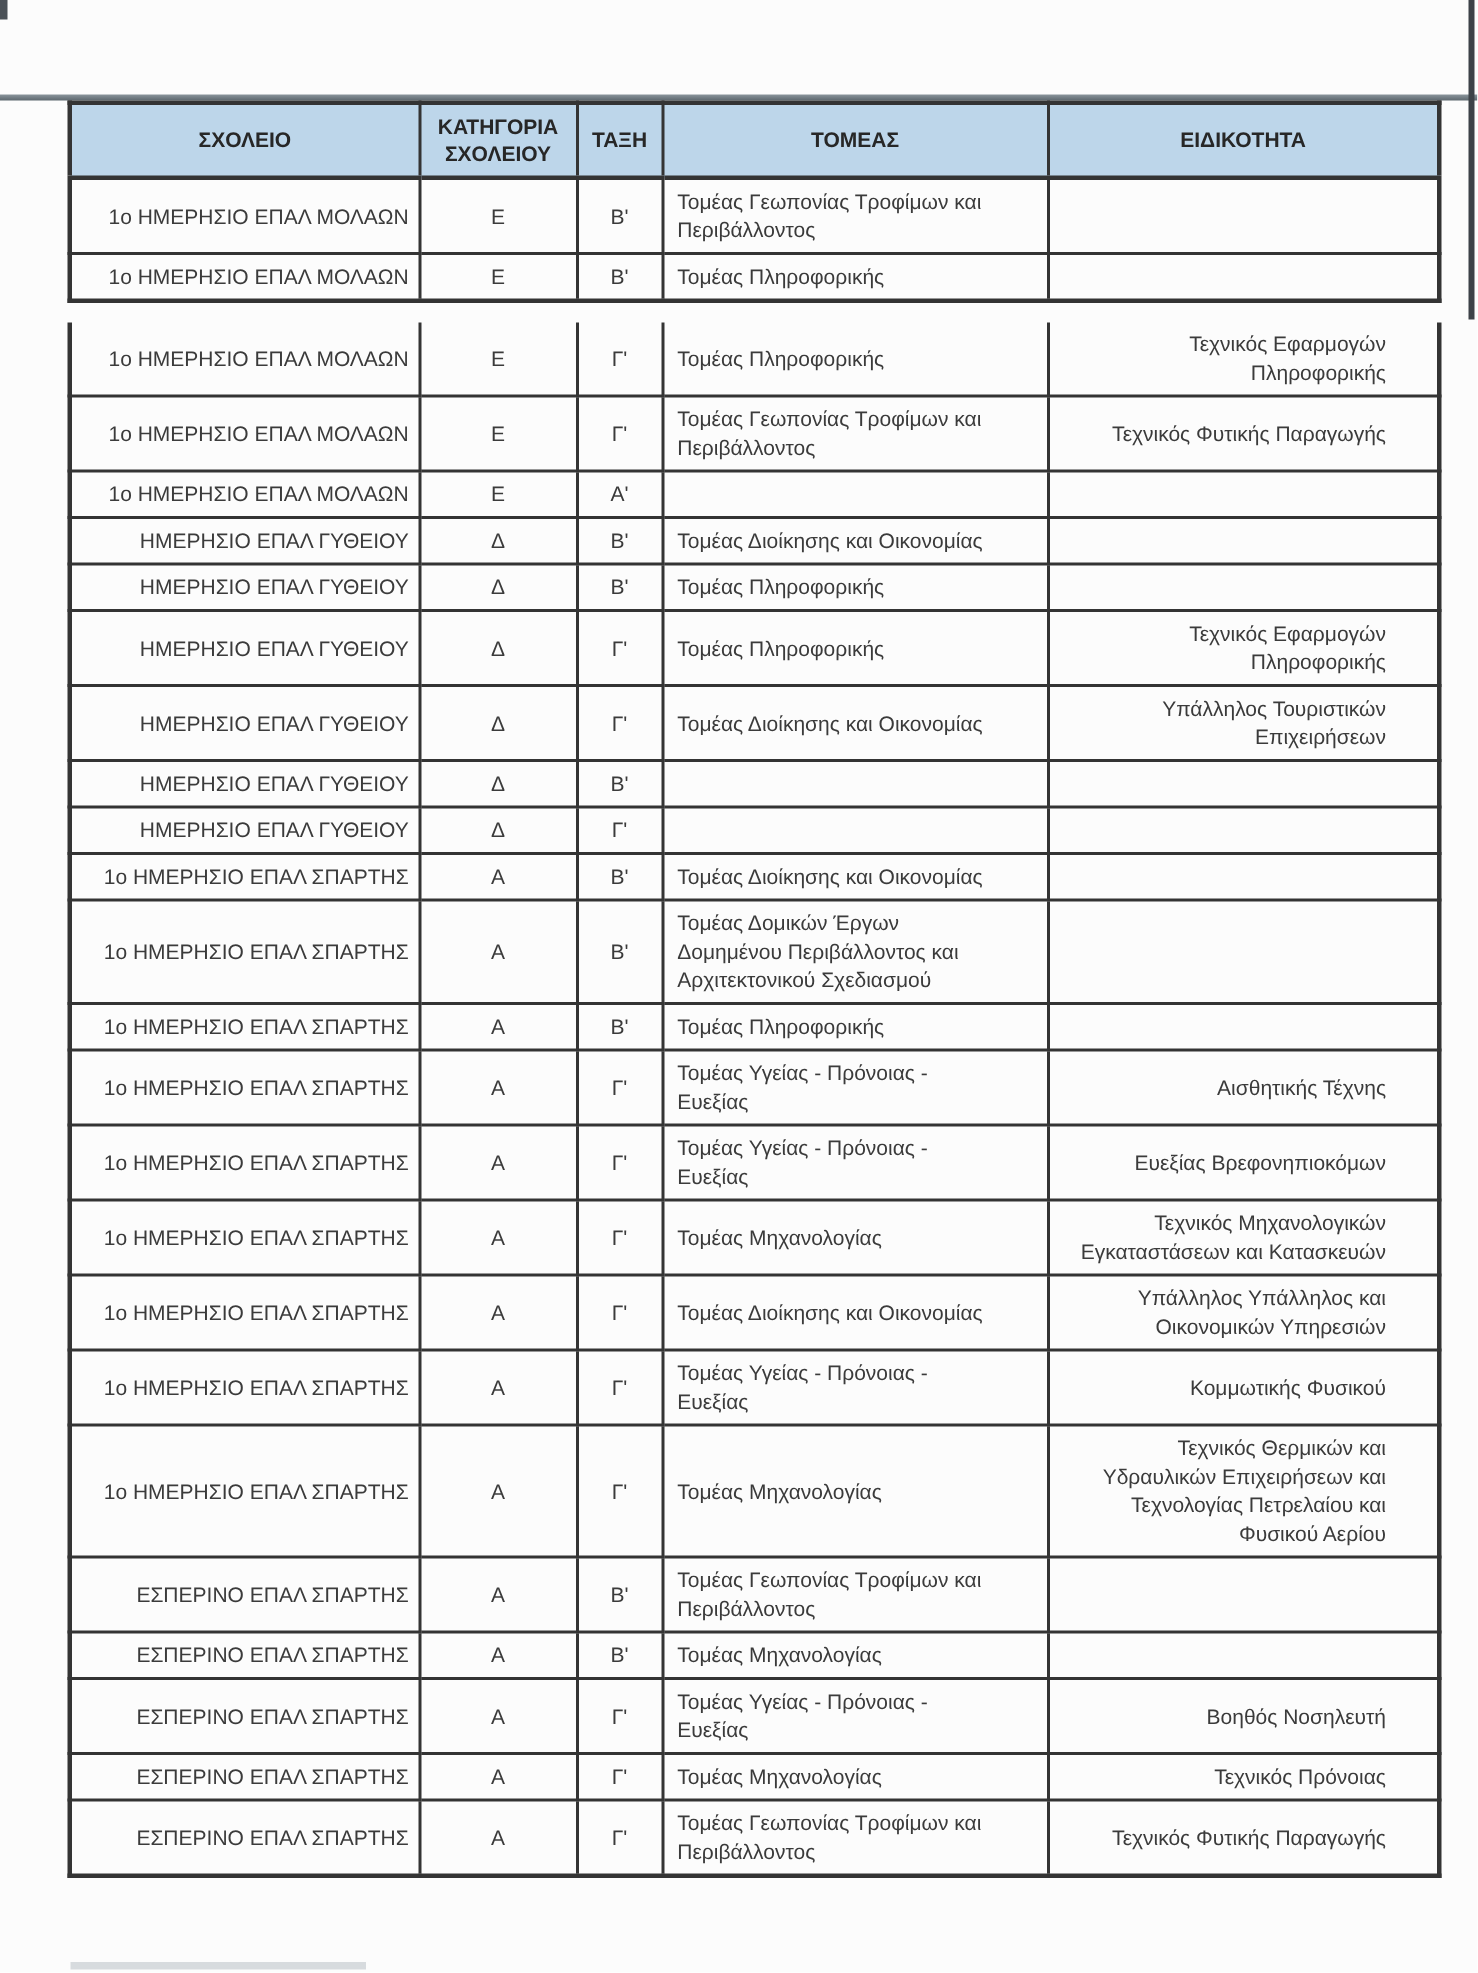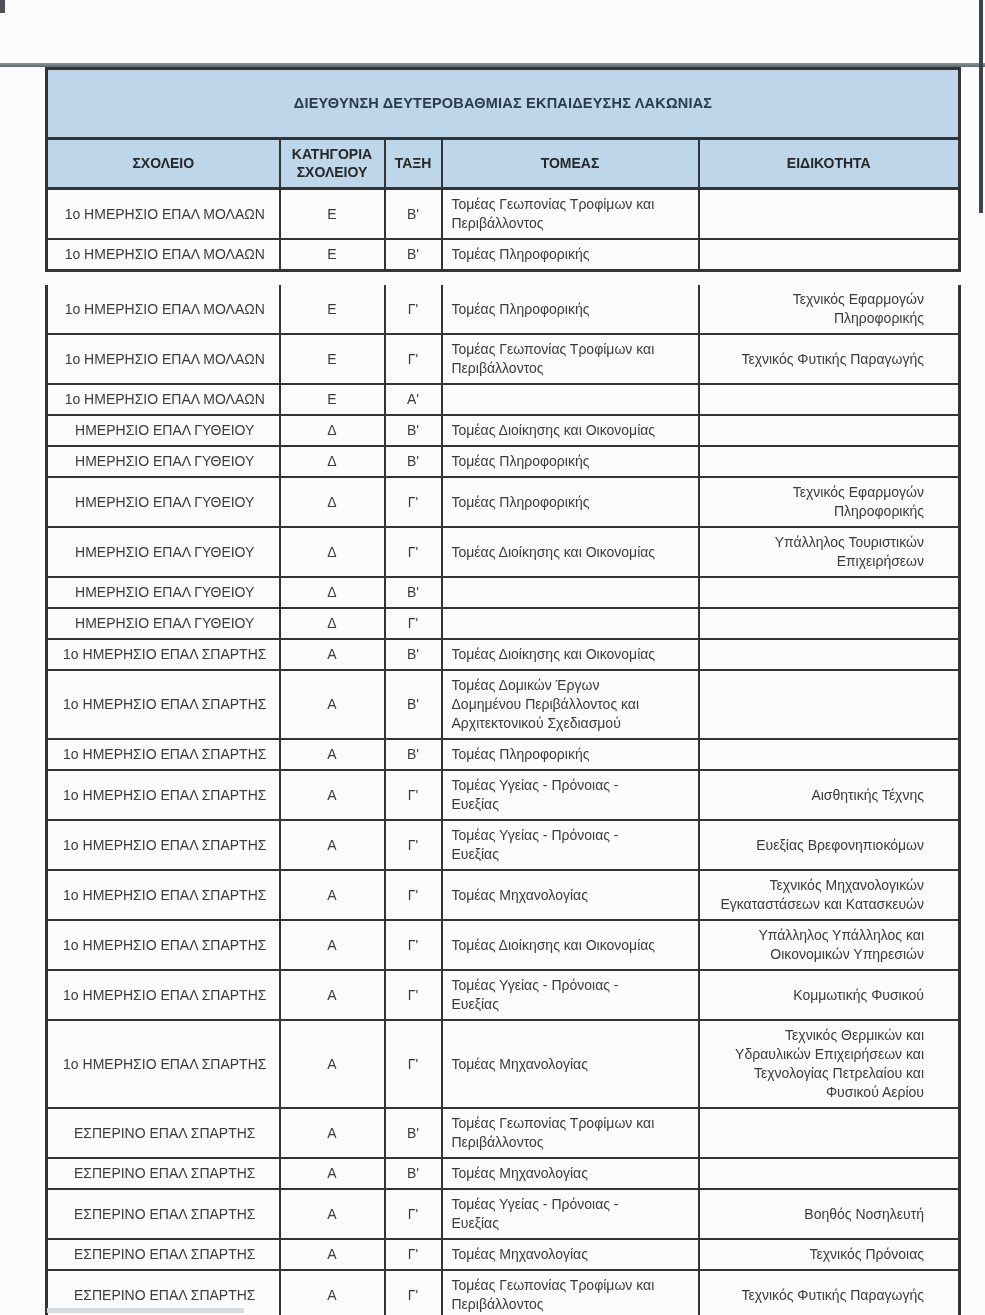--- a/index.html
+++ b/index.html
@@ -41,21 +41,21 @@
     border:2px solid var(--border-color);border-bottom:3px solid var(--border-color);
     padding:2px 6px;
   }
   td{
     border:2px solid var(--border-color);
     font-size:14px;color:var(--text-color);line-height:19px;
     vertical-align:middle;padding:5px 8px;
     overflow:hidden;
   }
   tr{height:29px;}
-  .c-school{text-align:center;padding:5px 6px 5px 9px;}
+  .c-school{text-align:right;padding:5px 6px 5px 9px;}
   .c-cat,.c-class{text-align:center;padding:5px 2px;}
   .c-sector{text-align:left;padding:5px 30px 5px 9px;border-radius:13px;}
   .c-spec{text-align:right;padding:5px 34px 5px 9px;}
 </style>
 </head>
 <body>
 
 <div class="page">
 
   <div class="corner-mark"></div>
@@ -67,23 +67,20 @@
     <table class="tbl1">
       <colgroup>
         <col class="w1">
           <col class="w2">
           <col class="w3">
           <col class="w4">
           <col class="w5">
       </colgroup>
       <tbody>
         <tr>
-          <td class="title-cell" colspan="5">ΔΙΕΥΘΥΝΣΗ ΔΕΥΤΕΡΟΒΑΘΜΙΑΣ ΕΚΠΑΙΔΕΥΣΗΣ ΛΑΚΩΝΙΑΣ</td>
-        </tr>
-        <tr>
           <th>ΣΧΟΛΕΙΟ</th>
           <th>ΚΑΤΗΓΟΡΙΑ ΣΧΟΛΕΙΟΥ</th>
           <th>ΤΑΞΗ</th>
           <th>ΤΟΜΕΑΣ</th>
           <th>ΕΙΔΙΚΟΤΗΤΑ</th>
         </tr>
       </tbody>
       <tbody id="rows-section-1">
           <tr>
             <td class="c-school">1ο ΗΜΕΡΗΣΙΟ ΕΠΑΛ ΜΟΛΑΩΝ</td>

